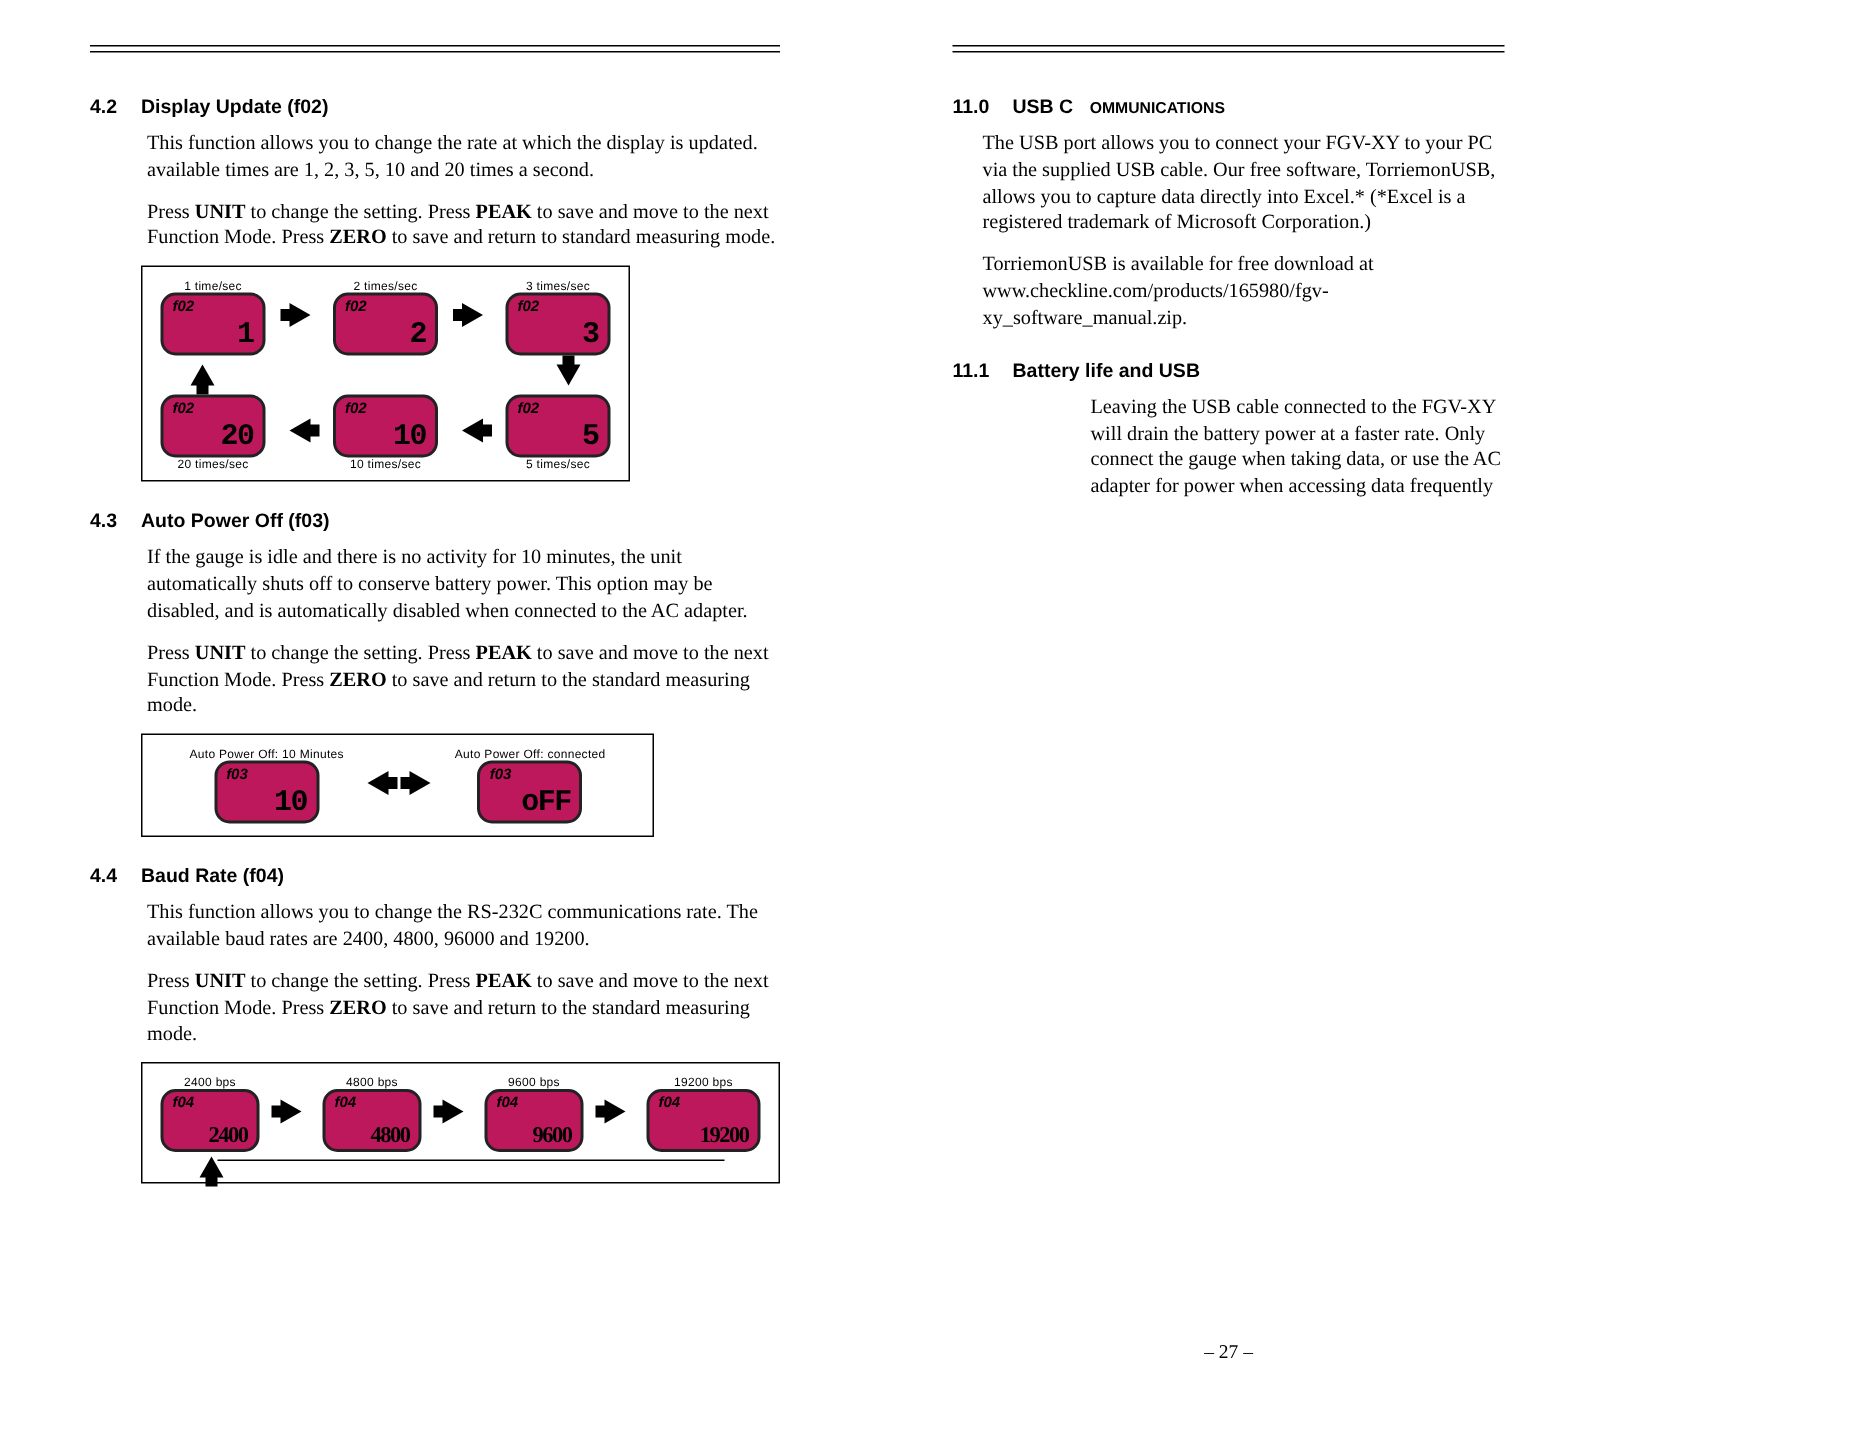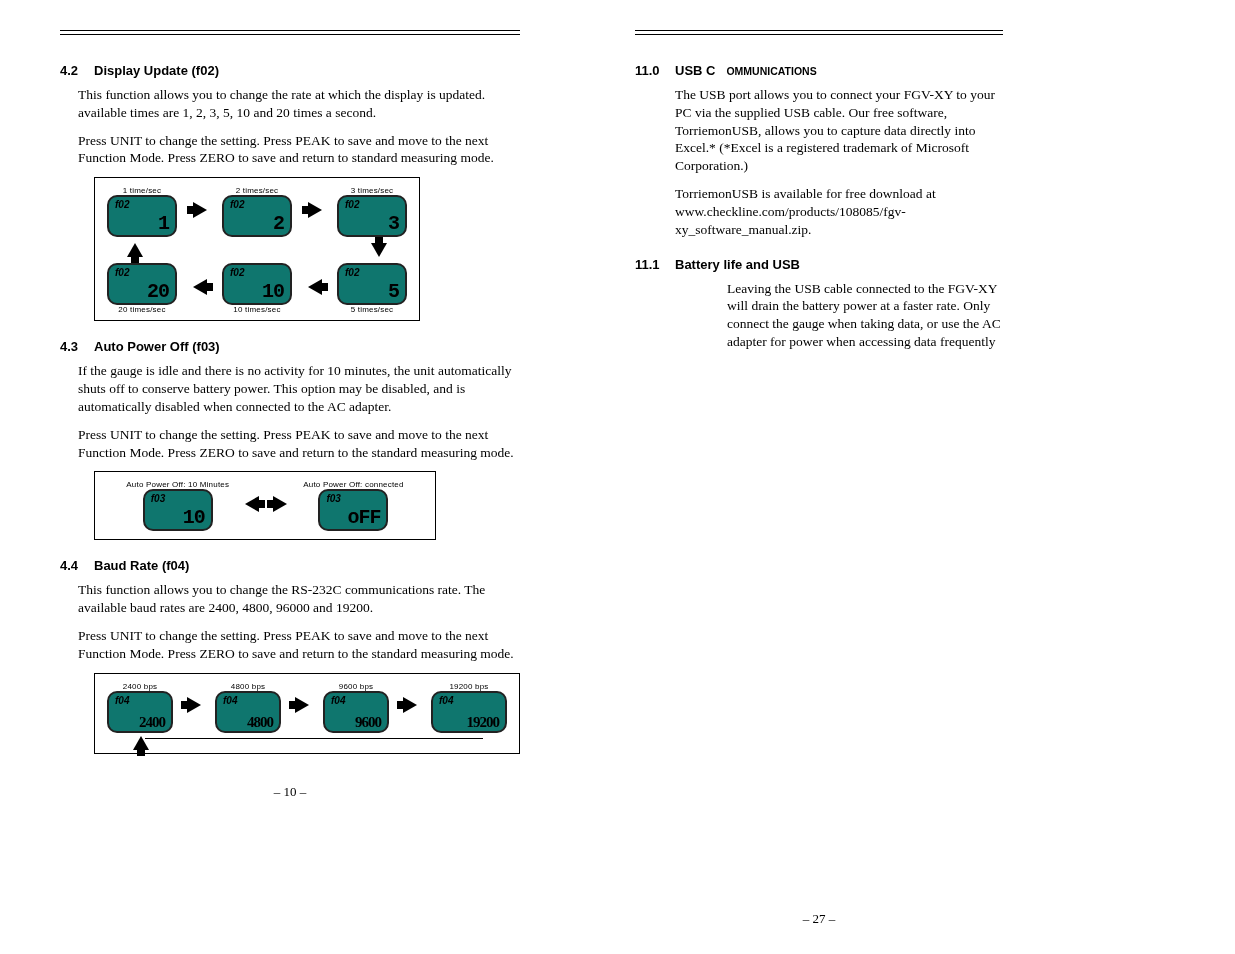--- a/index.html
+++ b/index.html
@@ -29,41 +29,41 @@
   .sec-head {
     font-family: Arial, Helvetica, sans-serif;
     font-weight: bold;
     font-size: 13px;
     margin: 14px 0 8px 0;
     display: flex;
   }
   .sec-head .num { width: 34px; flex:0 0 34px; }
   .sec-head.main .num { width: 40px; flex:0 0 40px;}
   .body {
-    margin-left: 18px;
+    margin-left: 38px;
     line-height: 1.32;
   }
-  .body.main { margin-left: 40px; }
+  .body.main { margin-left: 20px; }
   p { margin: 0 0 10px 0; }
-  b { font-weight: normal; }
+  b { font-weight: bold; }
   .diagram {
     margin: 10px 0 18px 34px;
     border: 1px solid #000;
     padding: 8px 12px 6px 12px;
   }
   .drow { display: flex; align-items: center; justify-content: space-between; }
   .lcd-wrap { text-align: center; flex: 0 0 auto;}
   .cap { font-family: Arial, Helvetica, sans-serif; font-size: 8px; letter-spacing:0.2px; }
   .lcd {
     width: 66px; height: 38px;
     border: 2px solid #222;
     border-radius: 10px;
     position: relative;
     margin: 0 auto;
-    background:#0f766e;
+    background:#be185d;
   }
   .lcd .fn { position: absolute; top: 2px; left: 6px; font-size: 10px; font-style: italic; font-weight:bold; font-family: Arial, sans-serif;}
   .lcd .val { position: absolute; bottom: 1px; right: 6px; font-family: "Courier New", monospace; font-size: 20px; font-weight: bold; letter-spacing:-1px; line-height:1;}
   .lcd.wide { width: 76px; }
   .arrow-r, .arrow-l, .arrow-u, .arrow-d {
     display:inline-block; position:relative;
   }
   .arrow-r { width:0;height:0; border-top:8px solid transparent;border-bottom:8px solid transparent; border-left:14px solid #000;}
   .arrow-r::before{content:"";position:absolute;left:-20px;top:-4px;width:8px;height:8px;background:#000;}
   .arrow-l { width:0;height:0; border-top:8px solid transparent;border-bottom:8px solid transparent; border-right:14px solid #000;}
@@ -246,33 +246,32 @@
               <span class="val">19200</span>
             </div>
       </div>
     </div>
     <div class="connector-row">
       <span class="arrow-u" style="margin-top:6px;"></span>
       <span class="connector-line"></span>
     </div>
   </div>
 
-  <div class="pgnum">– 10 –</div>
 </div>
 
 <div class="page">
   <div class="rule"></div>
 
   <div class="sec-head main">
     <span class="num">11.0</span>
     <span><span>USB C</span><span style="font-size:10.5px;padding-left:11px;">OMMUNICATIONS</span></span>
   </div>
   <div class="body main">
     <p>The USB port allows you to connect your FGV-XY to your PC via the supplied USB cable. Our free software, TorriemonUSB, allows you to capture data directly into Excel.* (*Excel is a registered trademark of Microsoft Corporation.)</p>
-    <p>TorriemonUSB is available for free download at www.checkline.com/products/108085/fgv-xy_software_manual.zip.</p>
+    <p>TorriemonUSB is available for free download at www.checkline.com/products/165980/fgv-xy_software_manual.zip.</p>
   </div>
 
   <div class="sec-head main" style="margin-top:18px;">
     <span class="num">11.1</span>
     <span>Battery life and USB</span>
   </div>
   <div class="body main" style="margin-left:92px;">
     <p>Leaving the USB cable connected to the FGV-XY will drain the battery power at a faster rate. Only connect the gauge when taking data, or use the AC adapter for power when accessing data frequently</p>
   </div>
 

